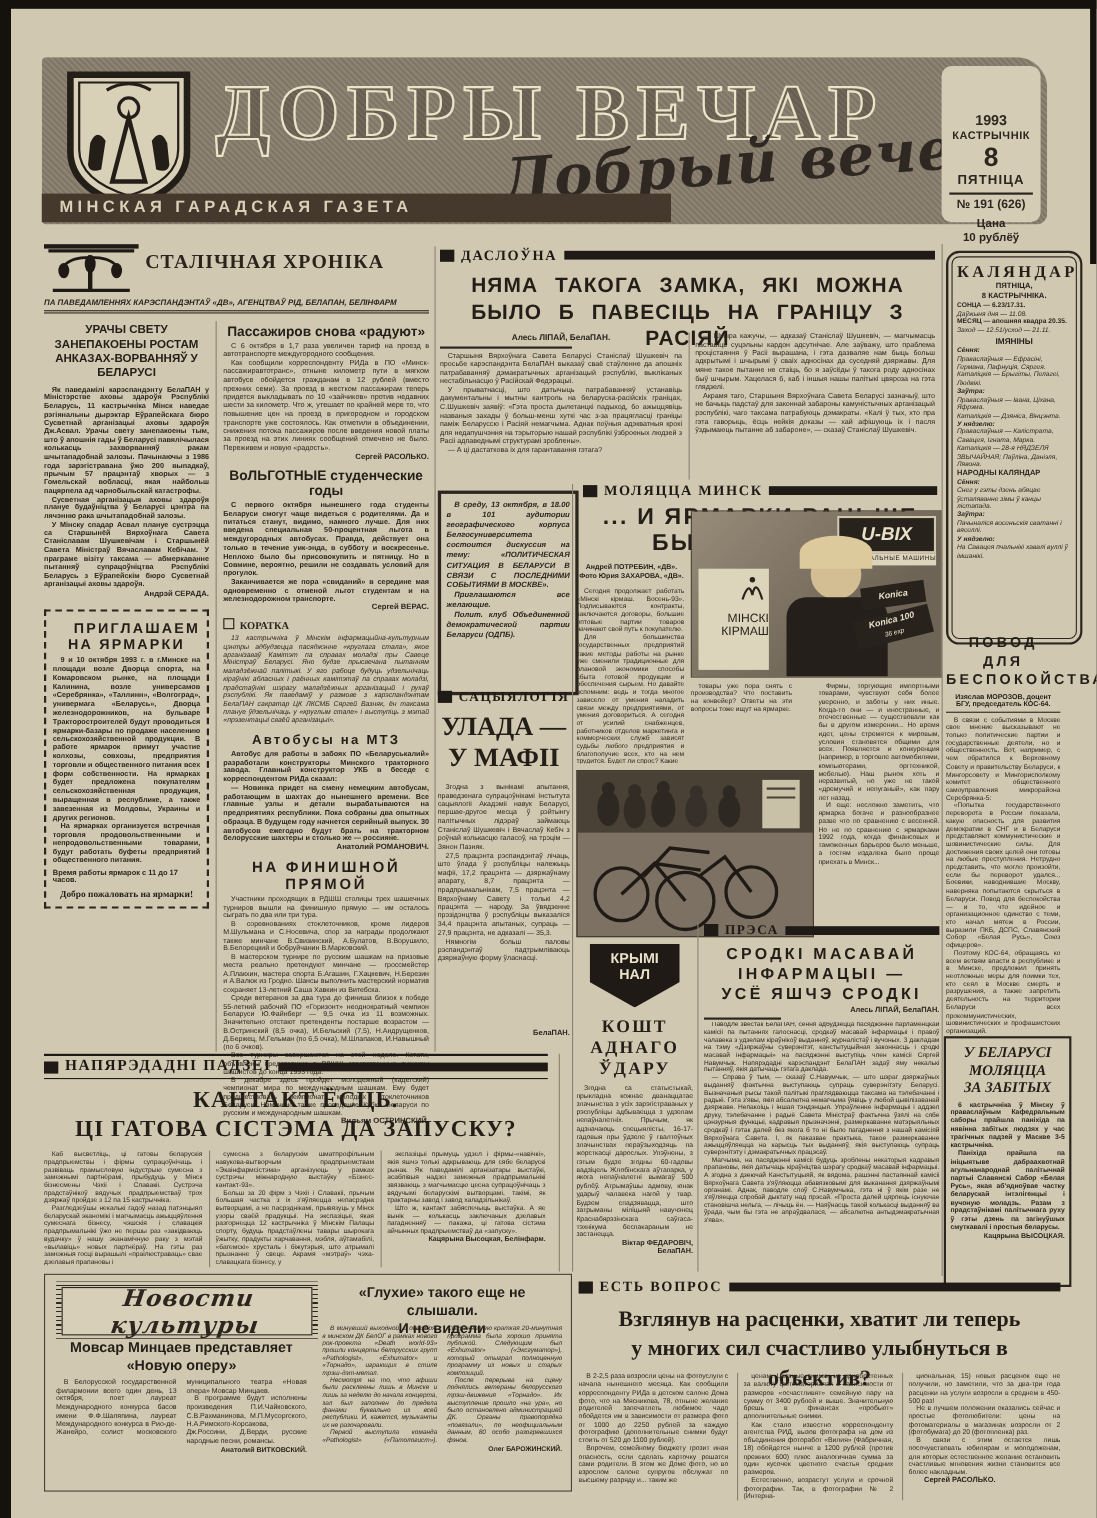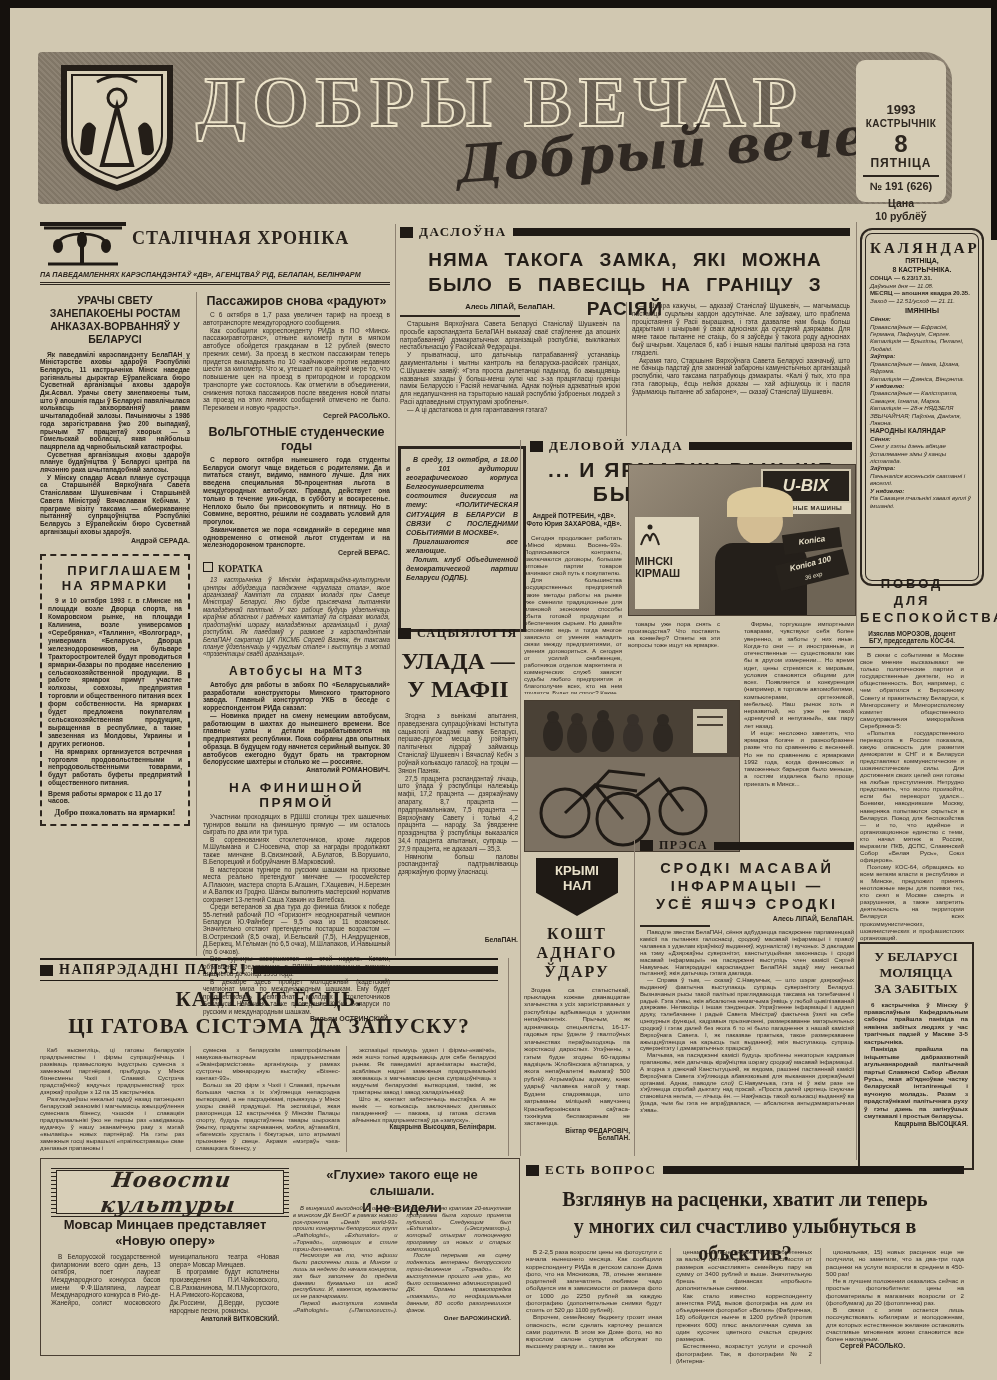--- a/index.html
+++ b/index.html
@@ -37,21 +37,21 @@
   .bt{text-align:justify;}
   .bt p{margin:0;text-indent:7px;}
   .sig{text-align:right;font-weight:bold;}
   .vr{position:absolute;width:1px;background:#8d8171;}
   .hc{text-align:center;font-weight:bold;color:#241e18;}
   .ital .bt p, .ital p{font-style:italic;}
   .boxed{border:2px solid #2d261f;}
   .sq{display:inline-block;width:8px;height:8px;border:1.5px solid #1f1a15;margin-right:5px;}
 
   .photo{background:linear-gradient(135deg,#978b79,#6e6455 70%);border:1px solid #463c30;overflow:hidden;}
-  .psign{position:absolute;background:#ddd4bc;color:#2a241d;font-weight:bold;text-align:left;}
+  .psign{position:absolute;background:#ddd4bc;color:#2a241d;font-weight:normal;text-align:right;}
   .pdark{position:absolute;background:#27221c;color:#e8e0c8;font-weight:bold;text-align:center;}
 
   .fairbox{border:2px dashed #2d261f;padding:7px 6px;}
   .calbox{border:2px solid #2d261f;border-radius:12px;box-shadow:inset 0 0 0 3px #d1c8b1, inset 0 0 0 4px #2d261f;
         padding:9px 8px;}
   .badge{background:#1f1a15;color:#e9e1c9;font-weight:bold;text-align:center;
         clip-path:polygon(0 0,100% 0,100% 60%,50% 100%,0 60%);}
   .banner-wrap{background:repeating-linear-gradient(0deg,#2d261f 0 1px,#d1c8b1 1px 4px);padding:5px;}
   .banner-in{background:#d8cfb8;border:1px solid #2d261f;text-align:center;}
   .script-sm{font-family:"DejaVu Serif","Liberation Serif",serif;font-style:italic;font-weight:bold;
@@ -72,20 +72,21 @@
         <path d="M12 8 h106 v70 q0 34 -53 50 q-53 -16 -53 -50 Z" fill="#d9d0b8" stroke="#241e18" stroke-width="6"></path>
         <path d="M20 15 h90 v61 q0 28 -45 42 q-45 -14 -45 -42 Z" fill="none" stroke="#241e18" stroke-width="2"></path>
         <circle cx="65" cy="38" r="9" fill="none" stroke="#241e18" stroke-width="3"></circle>
         <path d="M65 47 L50 105 h30 Z" fill="none" stroke="#241e18" stroke-width="4"></path>
         <path d="M30 70 q6 -14 14 -2 l-4 26 q-10 4 -12 -4 Z M100 70 q-6 -14 -14 -2 l4 26 q10 4 12 -4 Z" fill="#241e18"></path>
         <path d="M45 22 q20 -12 40 0" fill="none" stroke="#241e18" stroke-width="3"></path>
       </svg>
     </div>
     <div class="abs mast-title" style="left:158px;top:14px;">ДОБРЫ ВЕЧАР</div>
     <div class="abs mast-script" style="left:418px;top:66px;">Добрый вечер</div>
+    <div class="abs tagline" style="left:0;top:124px;width:556px;">МІНСКАЯ ГАРАДСКАЯ ГАЗЕТА</div>
     <div class="abs datebox" style="left:818px;top:8px;width:90px;height:136px;">
       <div class="y">1993</div>
       <div class="m">КАСТРЫЧНІК</div>
       <div class="d">8</div>
       <div class="w">ПЯТНІЦА</div>
       <div class="n">№ 191 (626)</div>
       <div class="c" style="margin-top:3px;">Цана</div>
       <div class="c">10 рублёў</div>
     </div>
   </div>
@@ -190,21 +191,21 @@
 
   <div class="abs boxed" style="left:398px;top:446px;width:112px;height:168px;border-width:3px;padding:6px 5px;">
     <div class="bt ital" style="font-size:7px;line-height:1.3;font-weight:bold;">
         <p>В среду, 13 октября, в 18.00 в 101 аудитории географического корпуса Белгосуниверситета состоится дискуссия на тему: «ПОЛИТИЧЕСКАЯ СИТУАЦИЯ В БЕЛАРУСИ В СВЯЗИ С ПОСЛЕДНИМИ СОБЫТИЯМИ В МОСКВЕ».</p>
         <p>Приглашаются все желающие.</p>
         <p>Полит. клуб Объединенной демократической партии Беларуси (ОДПБ).</p>
       </div>
   </div>
 
   <div class="abs slabel" style="left:530px;top:438px;width:322px;">
-    <span>ДЕЛОВОЙ УЛАДА</span>
+    <span>МОЛЯЦЦА МИНСК</span>
       <span class="fill"></span>
   </div>
   <div class="abs hc" style="left:528px;top:458px;width:326px;font-size:21px;letter-spacing:2px;line-height:1.15;">
     <div>... И ЯРМАРКИ РАНЬШЕ</div>
     <div>БЫЛИ ДРУГИМИ</div>
   </div>
   <div class="abs hc" style="left:524px;top:512px;width:100px;font-size:6.4px;line-height:1.3;">
     <div>Андрей ПОТРЕБИН, «ДВ».</div>
     <div>Фото Юрия ЗАХАРОВА, «ДВ».</div>
   </div>
@@ -355,21 +356,21 @@
     </div>
     <div style="width:104px;height:1.5px;background:#2d261f;"></div>
     <div class="bt" style="font-size:6.1px;line-height:1.16;margin-top:3px;height:348px;overflow:hidden;">
         <p>В связи с событиями в Москве свое мнение высказывают не только политические партии и государственные деятели, но и общественность. Вот, например, с чем обратился к Верховному Совету и правительству Беларуси, к Мингорсовету и Мингорисполкому комитет общественного самоуправления микрорайона Серебрянка-5:</p>
         <p>«Попытка государственного переворота в России показала, какую опасность для развития демократии в СНГ и в Беларуси представляют коммунистические и шовинистические силы. Для достижения своих целей они готовы на любые преступления. Нетрудно представить, что могло произойти, если бы переворот удался... Боевики, наводнившие Москву, наверняка попытаются скрыться в Беларуси. Повод для беспокойства — и то, что идейное и организационное единство с теми, кто начал мятеж в России, выразили ПКБ, ДСПС, Славянский Собор «Белая Русь», Союз офицеров».</p>
         <p>Поэтому КОС-64, обращаясь ко всем ветвям власти в республике и в Минске, предложил принять неотложные меры для поимки тех, кто сеял в Москве смерть и разрушения, а также запретить деятельность на территории Беларуси всех прокоммунистических, шовинистических и профашистских организаций.</p>
       </div>
   </div>
 
   <div class="abs boxed" style="left:858px;top:942px;width:104px;height:214px;padding:5px 4px;">
-    <div class="hc serif" style="font-size:13.5px;line-height:1.2;">
+    <div class="hc serif" style="font-size:13.5px;line-height:1.2;font-style:italic;">
       <div>У БЕЛАРУСІ</div>
       <div>МОЛЯЦЦА</div>
       <div>ЗА ЗАБІТЫХ</div>
     </div>
     <div class="bt" style="font-size:6.2px;line-height:1.2;font-weight:600;margin-top:3px;">
         <p>6 кастрычніка ў Мінску ў праваслаўным Кафедральным саборы прайшла паніхіда па нявінна забітых людзях у час трагічных падзей у Маскве 3-5 кастрычніка.</p>
         <p>Паніхіда прайшла па ініцыятыве дабраахвотнай агульнанароднай палітычнай партыі Славянскі Сабор «Белая Русь», якая аб'ядноўвае частку беларускай інтэлігенцыі і вучоную моладзь. Разам з прадстаўнікамі палітычнага руху ў гэты дзень па загінуўшых смуткавалі і простыя беларусы.</p>
       </div>
     <div class="sig" style="font-size:6.4px;">Кацярына ВЫСОЦКАЯ.</div>
   </div>

